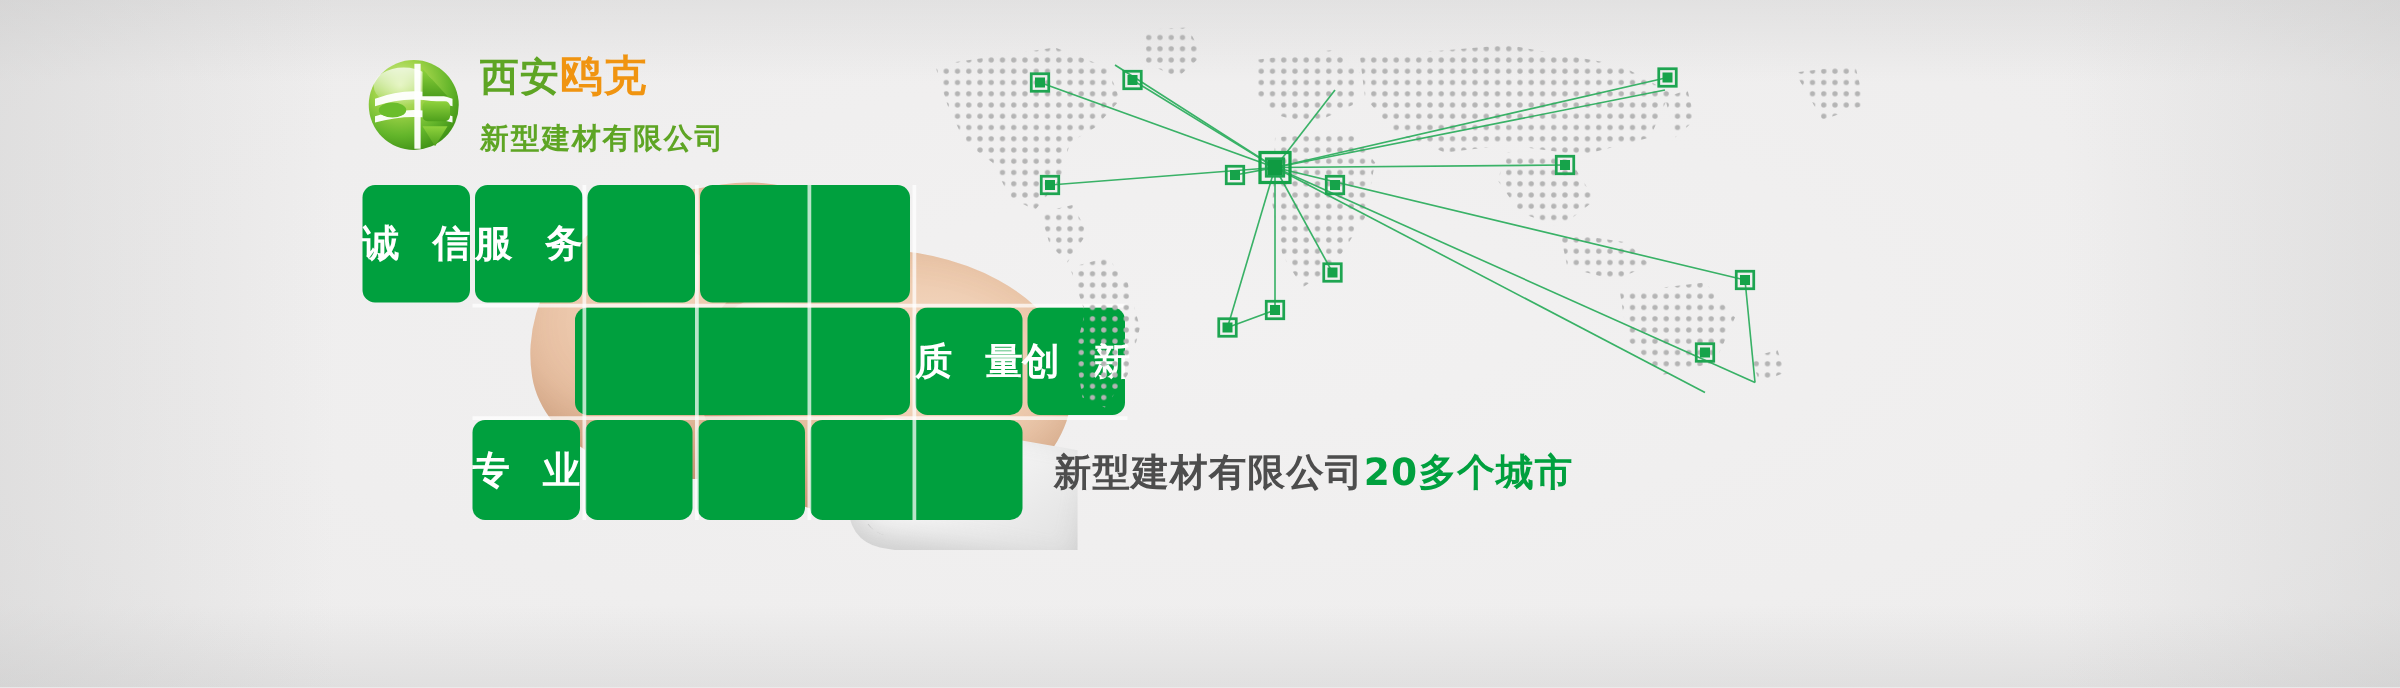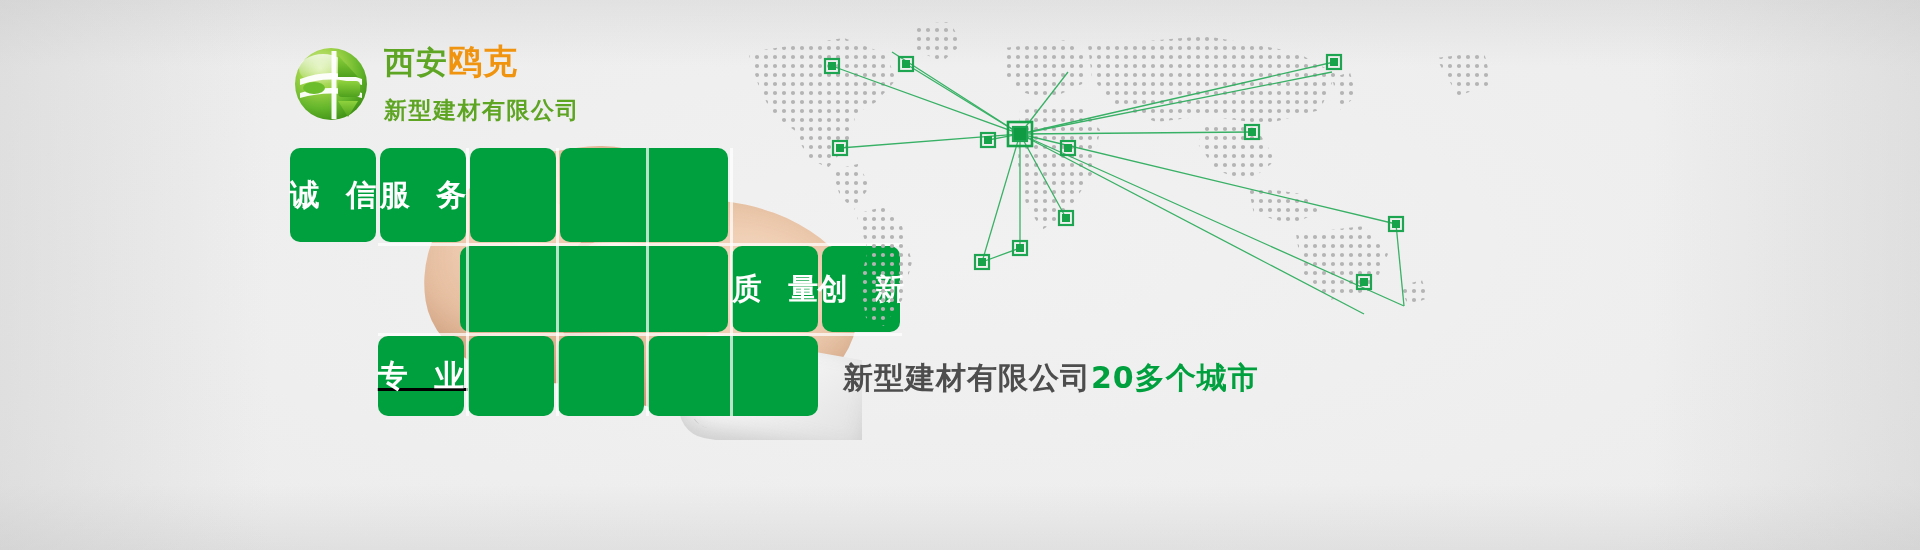--- a/index.html
+++ b/index.html
@@ -162,21 +162,21 @@
     <div class="tile" style="left:270px;top:0px;width:168px;height:94px;"></div>
 
     <div class="tile" style="left:170px;top:98px;width:268px;height:86px;"></div>
     <div class="tile lbl" style="left:442px;top:98px;width:86px;height:86px;">
       <span class="txt">质 量</span>
     </div>
     <div class="tile lbl" style="left:532px;top:98px;width:78px;height:86px;">
       <span class="txt">创 新</span>
     </div>
 
-    <div class="tile lbl" style="left:88px;top:188px;width:86px;height:80px;text-decoration:underline;">
+    <div class="tile lbl" style="left:88px;top:188px;width:86px;height:80px;">
       <span class="txt">专 业</span>
     </div>
     <div class="tile" style="left:178px;top:188px;width:86px;height:80px;"></div>
     <div class="tile" style="left:268px;top:188px;width:86px;height:80px;"></div>
     <div class="tile" style="left:358px;top:188px;width:170px;height:80px;"></div>
 
     <div class="gridline v" style="left:176px;top:0px;height:268px;"></div>
     <div class="gridline v" style="left:266px;top:0px;height:268px;"></div>
     <div class="gridline v" style="left:356px;top:0px;height:268px;"></div>
     <div class="gridline v" style="left:440px;top:0px;height:268px;"></div>

